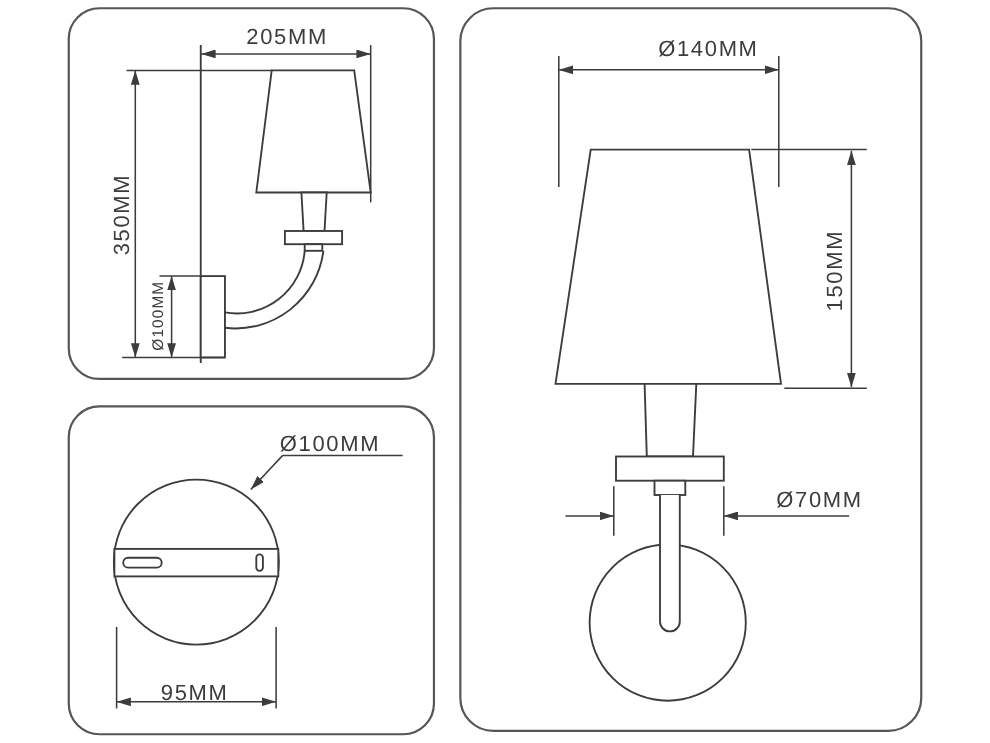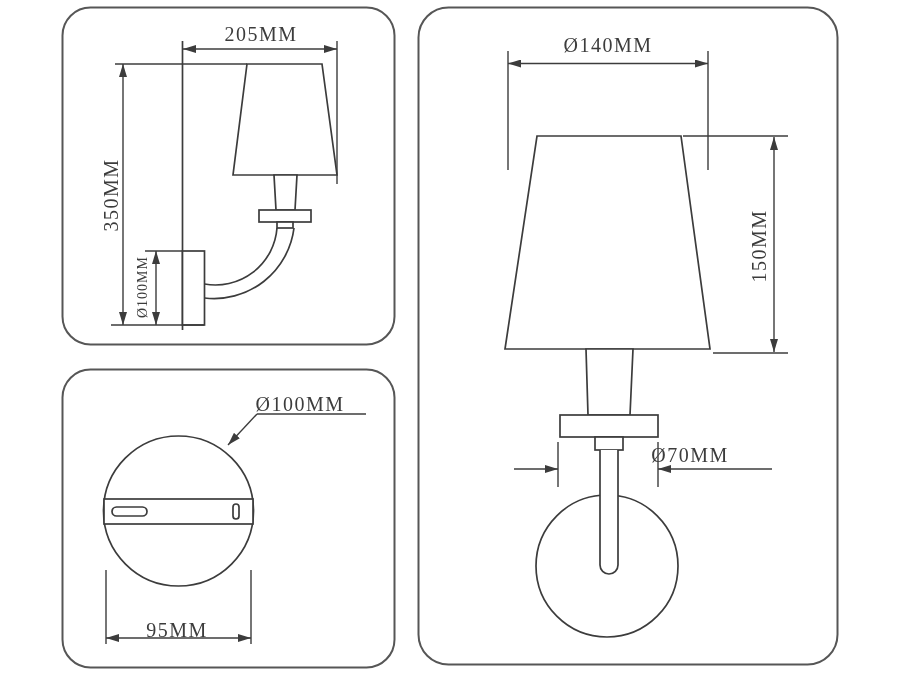--- a/index.html
+++ b/index.html
@@ -5,21 +5,21 @@
   :root{
     --color-line:#3c3c3c;
     --color-panel_border:#565656;
     --color-background:#ffffff;
   }
   html,body{margin:0;padding:0;background:#fff;}
   .canvas{
     position:relative;
     width:900px;height:675px;
     background:var(--color-background);
-    font-family:Liberation Serif, serif;
+    font-family:Liberation Sans, sans-serif;
     overflow:hidden;
   }
   .canvas svg{position:absolute;left:0;top:0;}
   .panel{fill:none;stroke:var(--color-panel_border);stroke-width:2px;}
   .obj{fill:#ffffff;stroke:var(--color-line);stroke-width:1.7px;}
   .ln{fill:none;stroke:var(--color-line);stroke-width:1.7px;}
   .dim{fill:none;stroke:var(--color-line);stroke-width:1.4px;}
   .arrowhead{fill:var(--color-line);stroke:none;}
   .dim-label{
     position:absolute;
@@ -113,17 +113,17 @@
     </g>
   </svg>
 
   <div class="dim-label" style="left:261px;top:34px">205MM</div>
   <div class="dim-label vert" style="left:111px;top:195px">350MM</div>
   <div class="dim-label vert small" style="left:143px;top:287px">Ø100MM</div>
 
   <div class="dim-label" style="left:300px;top:404px">Ø100MM</div>
   <div class="dim-label" style="left:177px;top:630px">95MM</div>
 
-  <div class="dim-label" style="left:608px;top:45px">Ø140MM</div>
+  <div class="dim-label" style="left:644px;top:45px">Ø140MM</div>
   <div class="dim-label vert" style="left:759px;top:246px">150MM</div>
-  <div class="dim-label" style="left:690px;top:455px">Ø70MM</div>
+  <div class="dim-label" style="left:745px;top:455px">Ø70MM</div>
 
 </div>
 
 </body></html>

